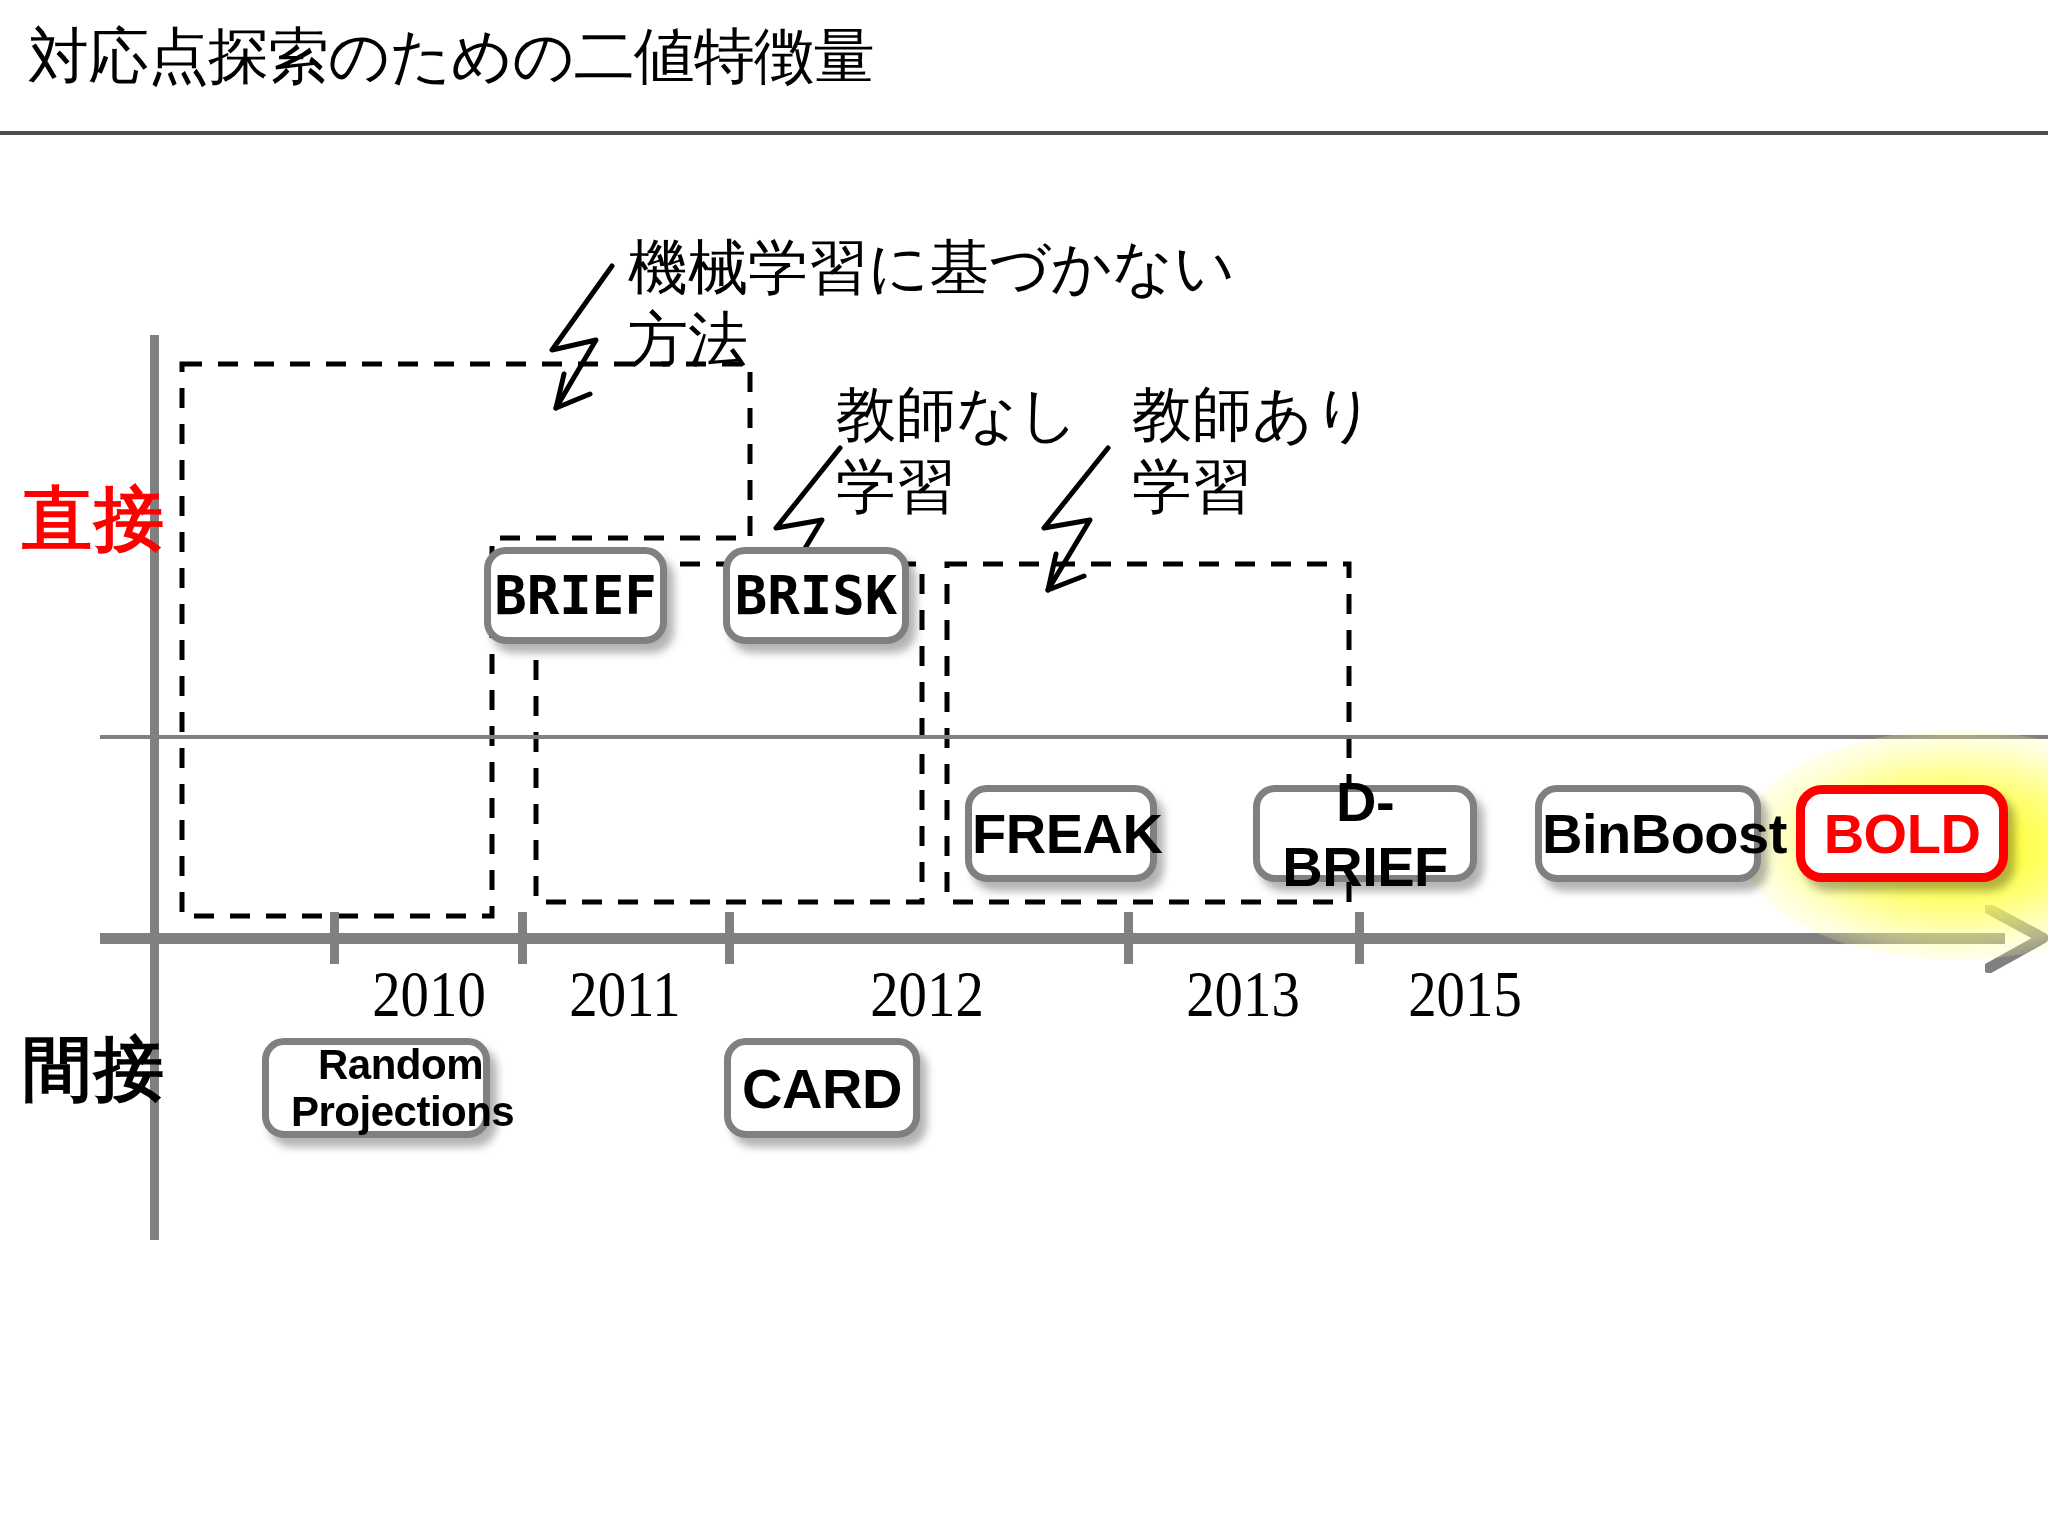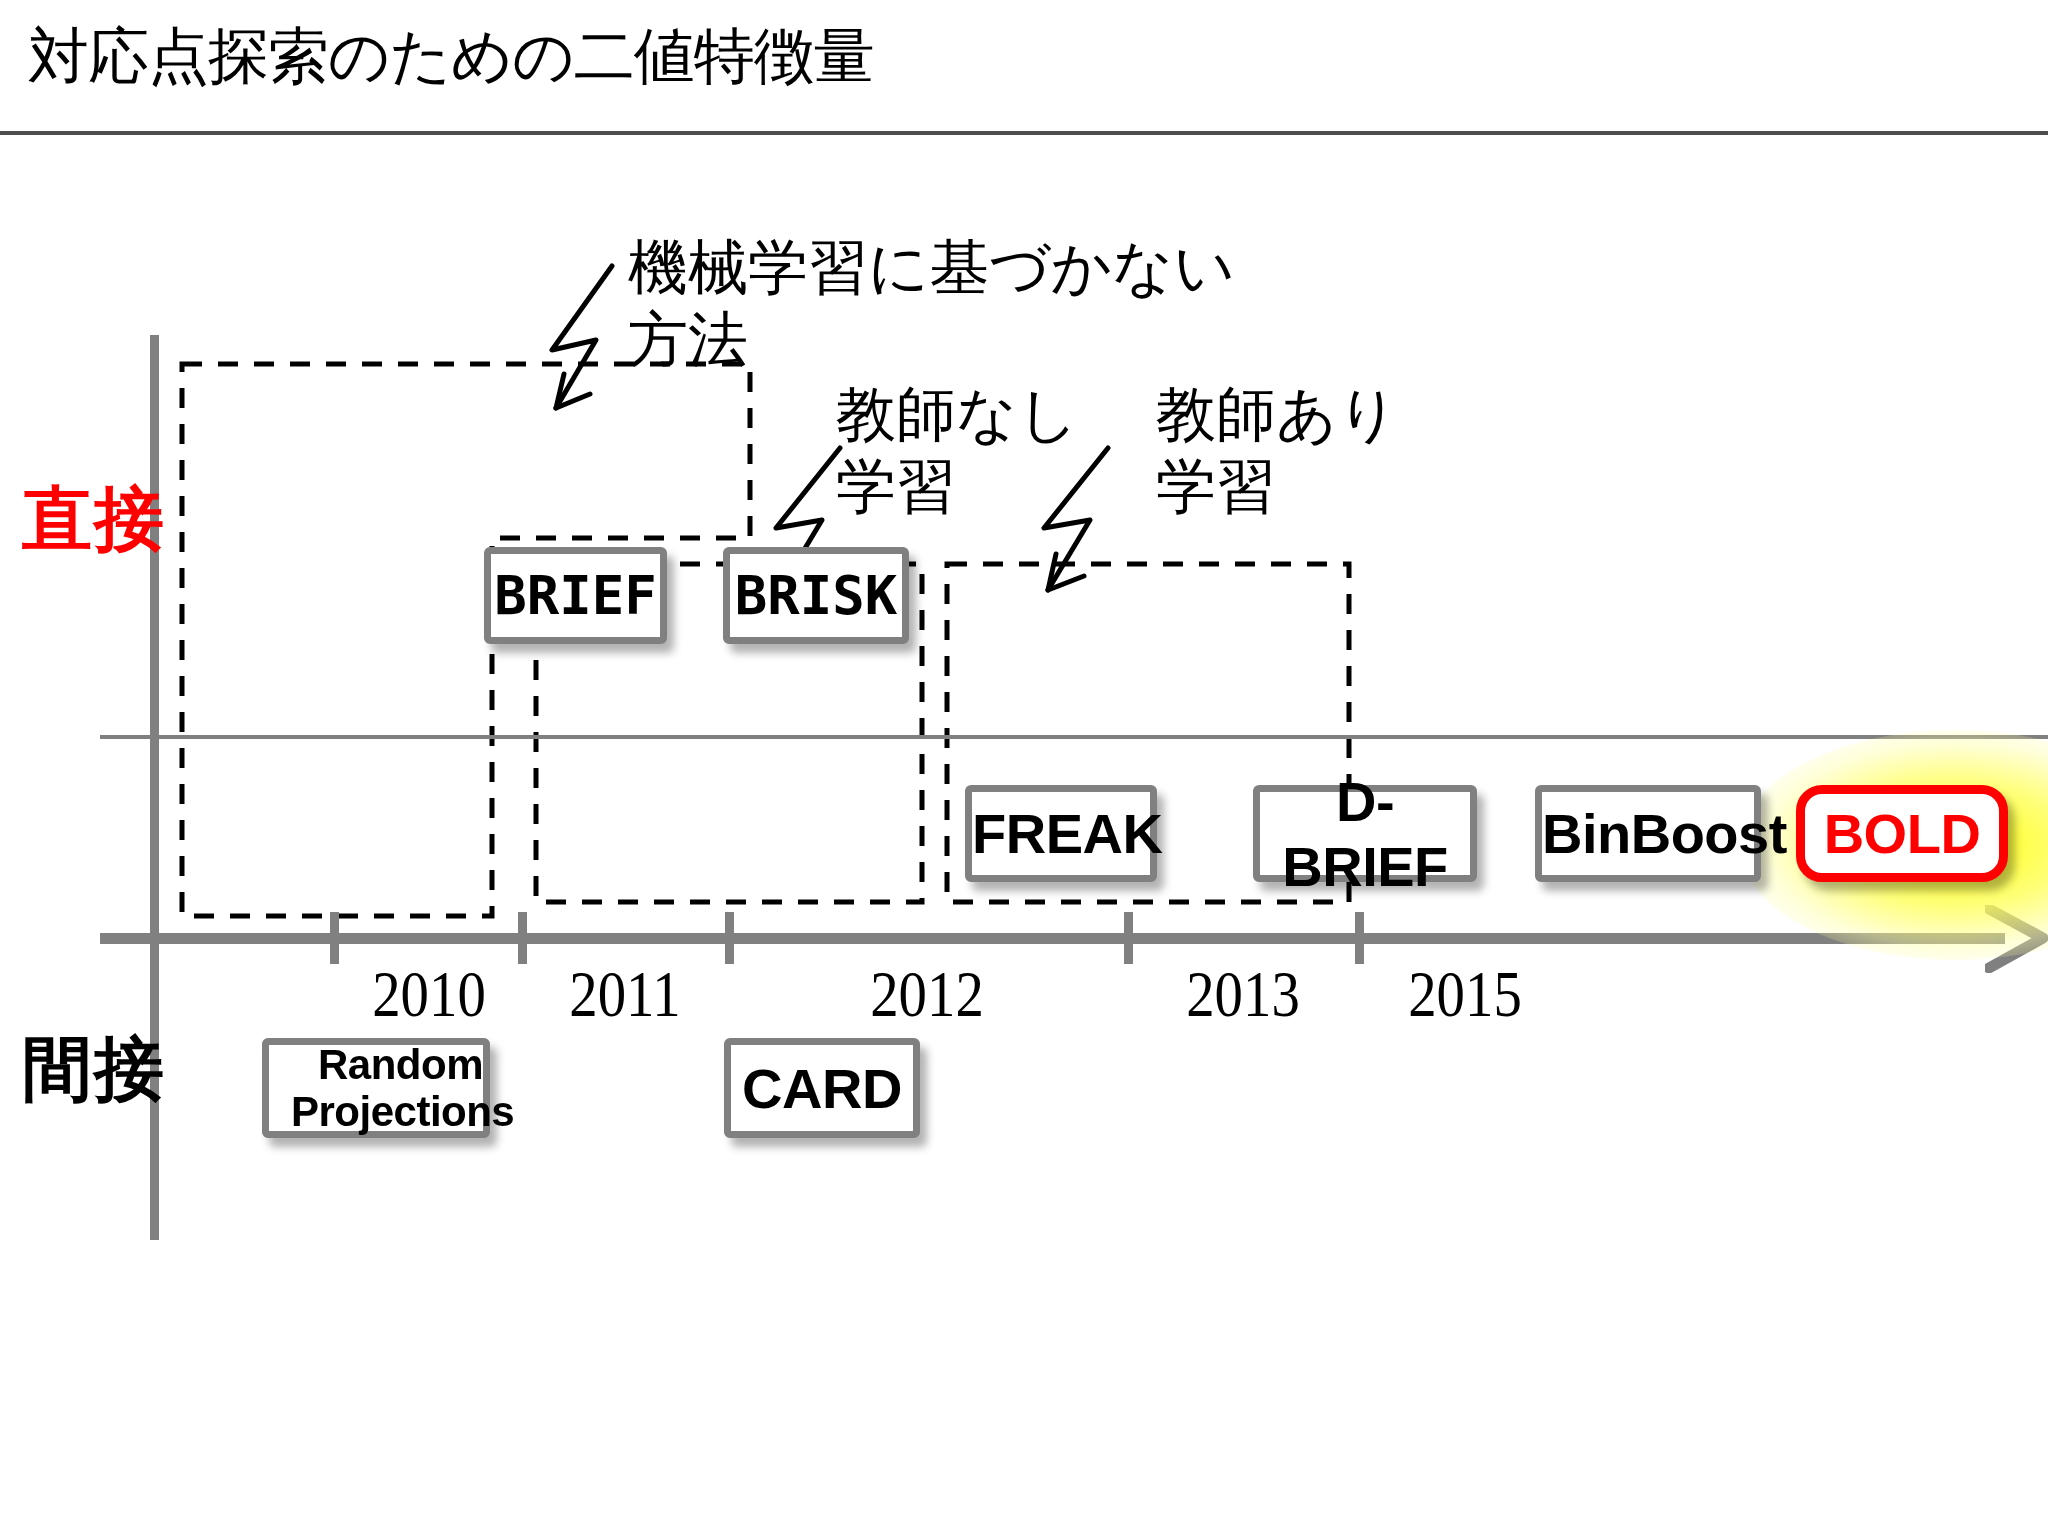--- a/index.html
+++ b/index.html
@@ -68,21 +68,21 @@
 
   
   .region{position:absolute;}
   .region svg{display:block;overflow:visible;}
 
   
   .box{
     position:absolute;
     background:#ffffff;
     border:7px solid #808080;
-    border-radius:6px;
+    border-radius:22px;
     box-shadow:7px 9px 9px rgba(0,0,0,0.30);
     display:flex;align-items:center;justify-content:center;
     box-sizing:border-box;
     color:#000;
     font-weight:700;
     text-align:center;
   }
   .box .lbl{display:block;width:100%;}
   .mono{
     font-family:"DejaVu Sans Mono","Liberation Mono",monospace;
@@ -181,21 +181,21 @@
 
   <div class="anno" style="left:836px;top:378px;">教師なし
 学習</div>
   <div class="bolt" style="left:756px;top:444px;">
     <svg width="110" height="150" viewBox="0 0 110 150">
       <path d="M 84 4 L 20 84 L 66 76 L 24 146" fill="none" stroke="#000" stroke-width="5" stroke-linecap="round" stroke-linejoin="round"></path>
       <path d="M 24 146 L 32 110 M 24 146 L 60 132" fill="none" stroke="#000" stroke-width="5" stroke-linecap="round" stroke-linejoin="round"></path>
     </svg>
   </div>
 
-  <div class="anno" style="left:1156px;top:378px;">教師あり
+  <div class="anno" style="left:1132px;top:378px;">教師あり
 学習</div>
   <div class="bolt" style="left:1022px;top:444px;">
     <svg width="110" height="150" viewBox="0 0 110 150">
       <path d="M 86 4 L 22 84 L 68 76 L 26 146" fill="none" stroke="#000" stroke-width="5" stroke-linecap="round" stroke-linejoin="round"></path>
       <path d="M 26 146 L 34 110 M 26 146 L 62 132" fill="none" stroke="#000" stroke-width="5" stroke-linecap="round" stroke-linejoin="round"></path>
     </svg>
   </div>
 
   <div class="glow" style="left:1740px;top:730px;width:430px;height:230px;"></div>
 

